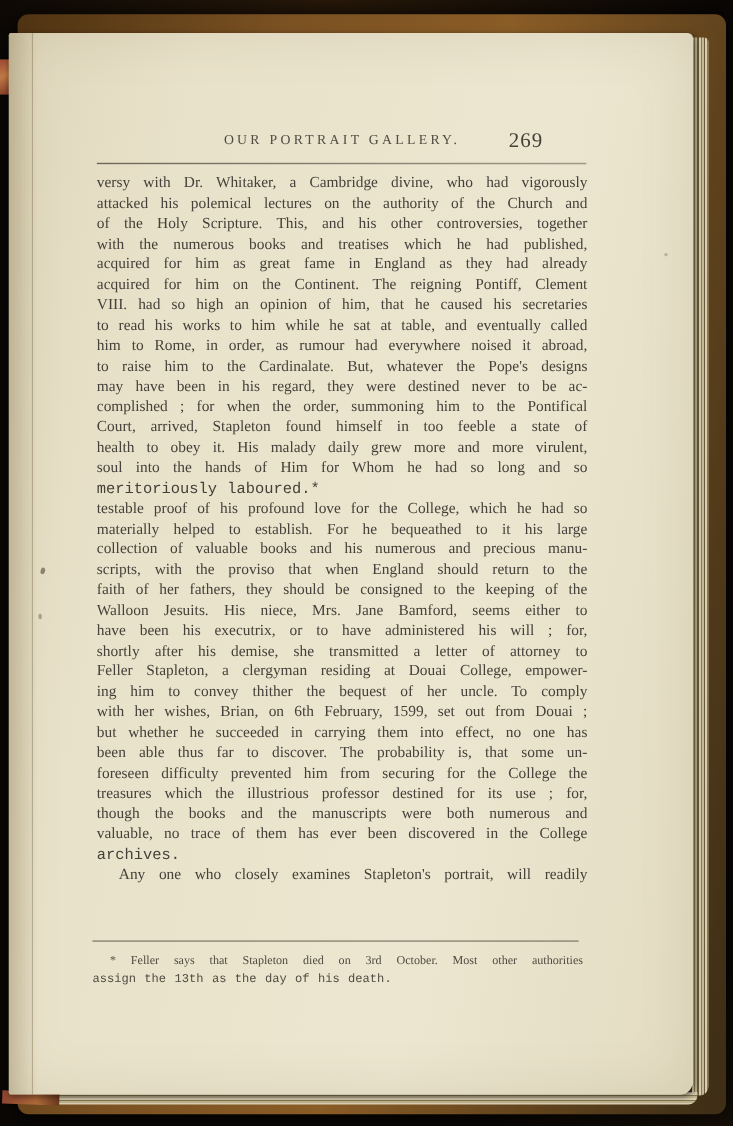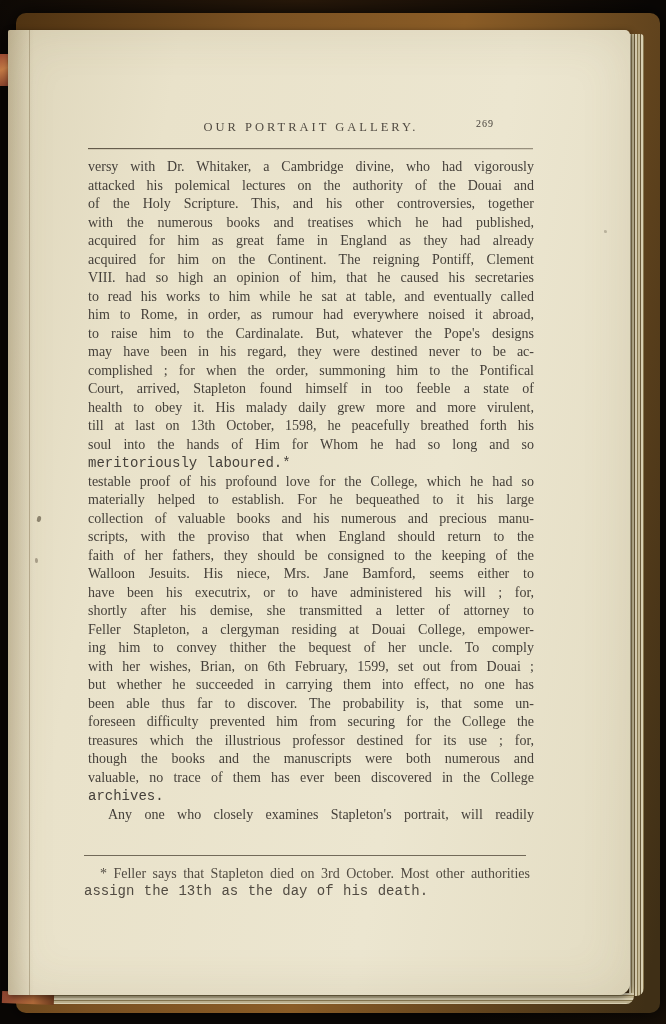--- a/index.html
+++ b/index.html
@@ -60,41 +60,41 @@
   .speck.s3{left:596px;top:200px;width:3px;height:3px;opacity:.5;}
 
   .content{position:absolute;left:80px;top:0;width:446px;height:100%;color:var(--ink,#45403a);}
   .running-header{position:absolute;left:0;top:90px;width:100%;height:20px;}
   .running-title{
     position:absolute;left:0;right:0;text-align:center;
     font-size:12.5px;letter-spacing:3px;color:var(--ink-light,#514b42);
   }
   .page-number{
     position:absolute;right:40px;top:-2px;
-    font-size:10px;color:var(--ink,#45403a);letter-spacing:1px;font-family:Liberation Serif, serif;
+    font-size:19px;color:var(--ink,#45403a);letter-spacing:1px;font-family:Liberation Serif, serif;
   }
   .header-rule{
     position:absolute;left:0;top:118px;width:445px;height:1px;
     background:linear-gradient(to right, rgba(84,75,60,.9), rgba(84,75,60,.55));
     box-shadow:0 1px 0 rgba(84,75,60,.15);
   }
   .body-text{
     position:absolute;left:0;top:128px;width:446px;
     font-size:14px;line-height:18.5px;word-spacing:1px;
   }
   .line{text-align:justify;text-align-last:justify;white-space:normal;}
   .line.last{text-align-last:left;font-family:Liberation Mono, monospace;}
   .line.indent{padding-left:20px;}
   .footnote-rule{
     position:absolute;left:-4px;top:825px;width:442px;height:1px;
     background:rgba(84,75,60,.8);
   }
   .footnote-text{
     position:absolute;left:-4px;top:835px;width:446px;
-    font-size:14px;line-height:17.5px;color:var(--ink-light,#514b42);
+    font-size:11px;line-height:17.5px;color:var(--ink-light,#514b42);
     word-spacing:1px;
   }
   .footnote-text .line.indent{padding-left:16px;}
 </style>
 </head>
 <body>
 
 <div class="scene">
   <div class="book-cover"></div>
   <div class="fore-edge-right"></div>
@@ -113,34 +113,33 @@
     <div class="content">
       <div class="running-header">
         <div class="running-title">OUR PORTRAIT GALLERY.</div>
         <div class="page-number">269</div>
       </div>
       <div class="header-rule"></div>
 
       <div class="body-text">
           <div>
             <div class="line">versy with Dr. Whitaker, a Cambridge divine, who had vigorously</div>
-            <div class="line">attacked his polemical lectures on the authority of the Douai and</div>
+            <div class="line">attacked his polemical lectures on the authority of the Church and</div>
             <div class="line">of the Holy Scripture. This, and his other controversies, together</div>
             <div class="line">with the numerous books and treatises which he had published,</div>
             <div class="line">acquired for him as great fame in England as they had already</div>
             <div class="line">acquired for him on the Continent. The reigning Pontiff, Clement</div>
             <div class="line">VIII. had so high an opinion of him, that he caused his secretaries</div>
             <div class="line">to read his works to him while he sat at table, and eventually called</div>
             <div class="line">him to Rome, in order, as rumour had everywhere noised it abroad,</div>
             <div class="line">to raise him to the Cardinalate. But, whatever the Pope's designs</div>
             <div class="line">may have been in his regard, they were destined never to be ac-</div>
             <div class="line">complished ; for when the order, summoning him to the Pontifical</div>
             <div class="line">Court, arrived, Stapleton found himself in too feeble a state of</div>
             <div class="line">health to obey it. His malady daily grew more and more virulent,</div>
-            <div class="line">till at last on 13th October, 1598, he peacefully breathed forth his</div>
             <div class="line">soul into the hands of Him for Whom he had so long and so</div>
             <div class="line last">meritoriously laboured.*</div>
           </div>
           <div>
             <div class="line">testable proof of his profound love for the College, which he had so</div>
             <div class="line">materially helped to establish. For he bequeathed to it his large</div>
             <div class="line">collection of valuable books and his numerous and precious manu-</div>
             <div class="line">scripts, with the proviso that when England should return to the</div>
             <div class="line">faith of her fathers, they should be consigned to the keeping of the</div>
             <div class="line">Walloon Jesuits. His niece, Mrs. Jane Bamford, seems either to</div>

